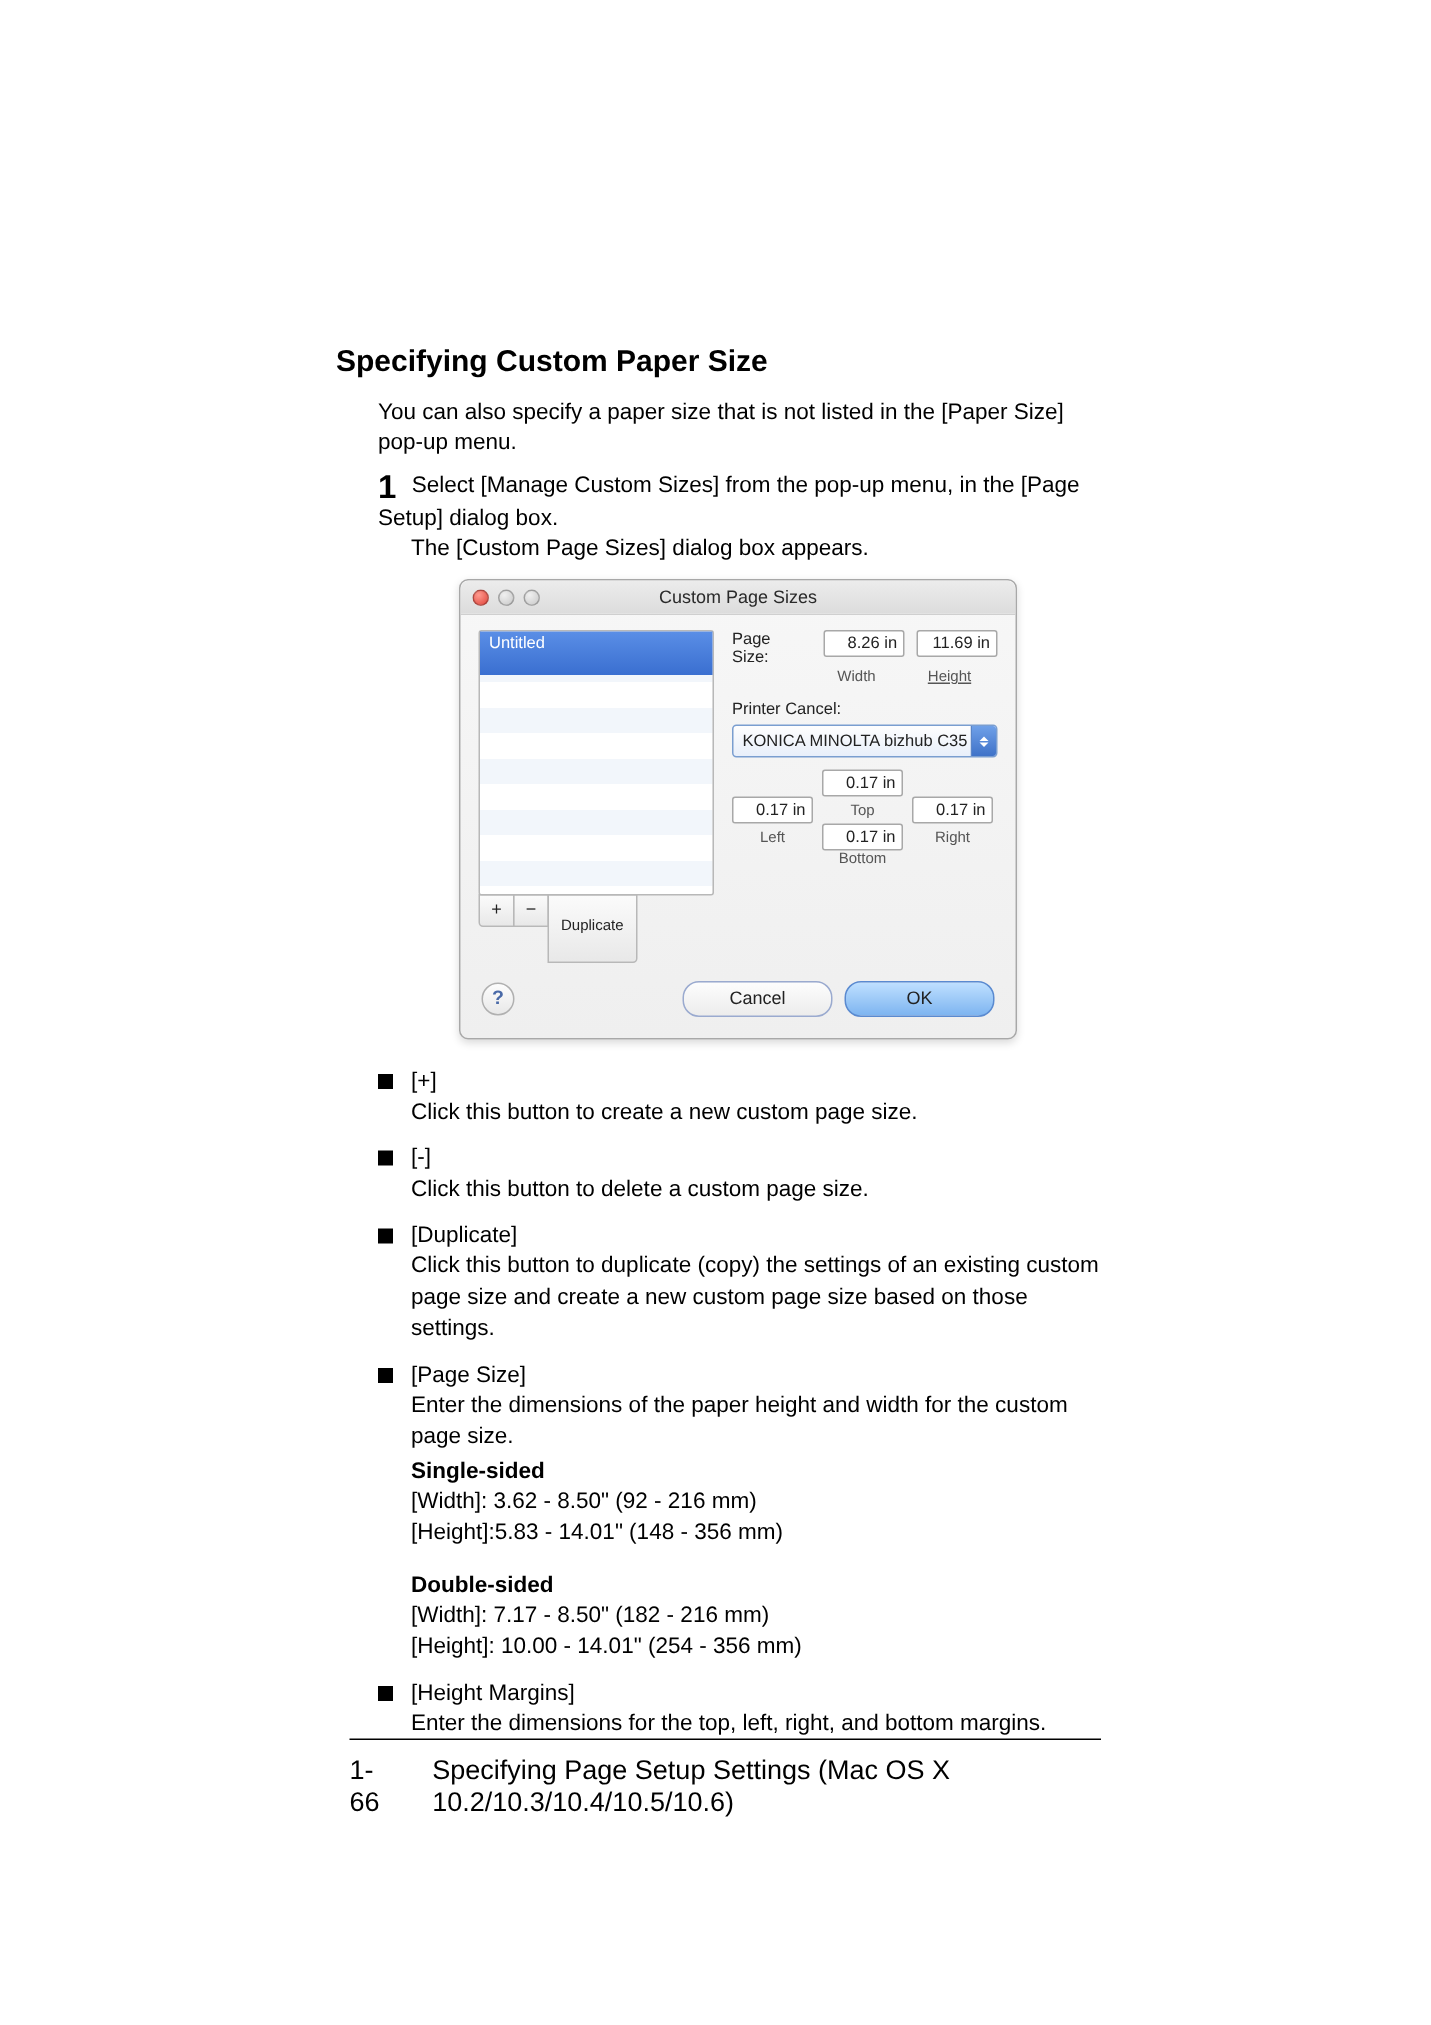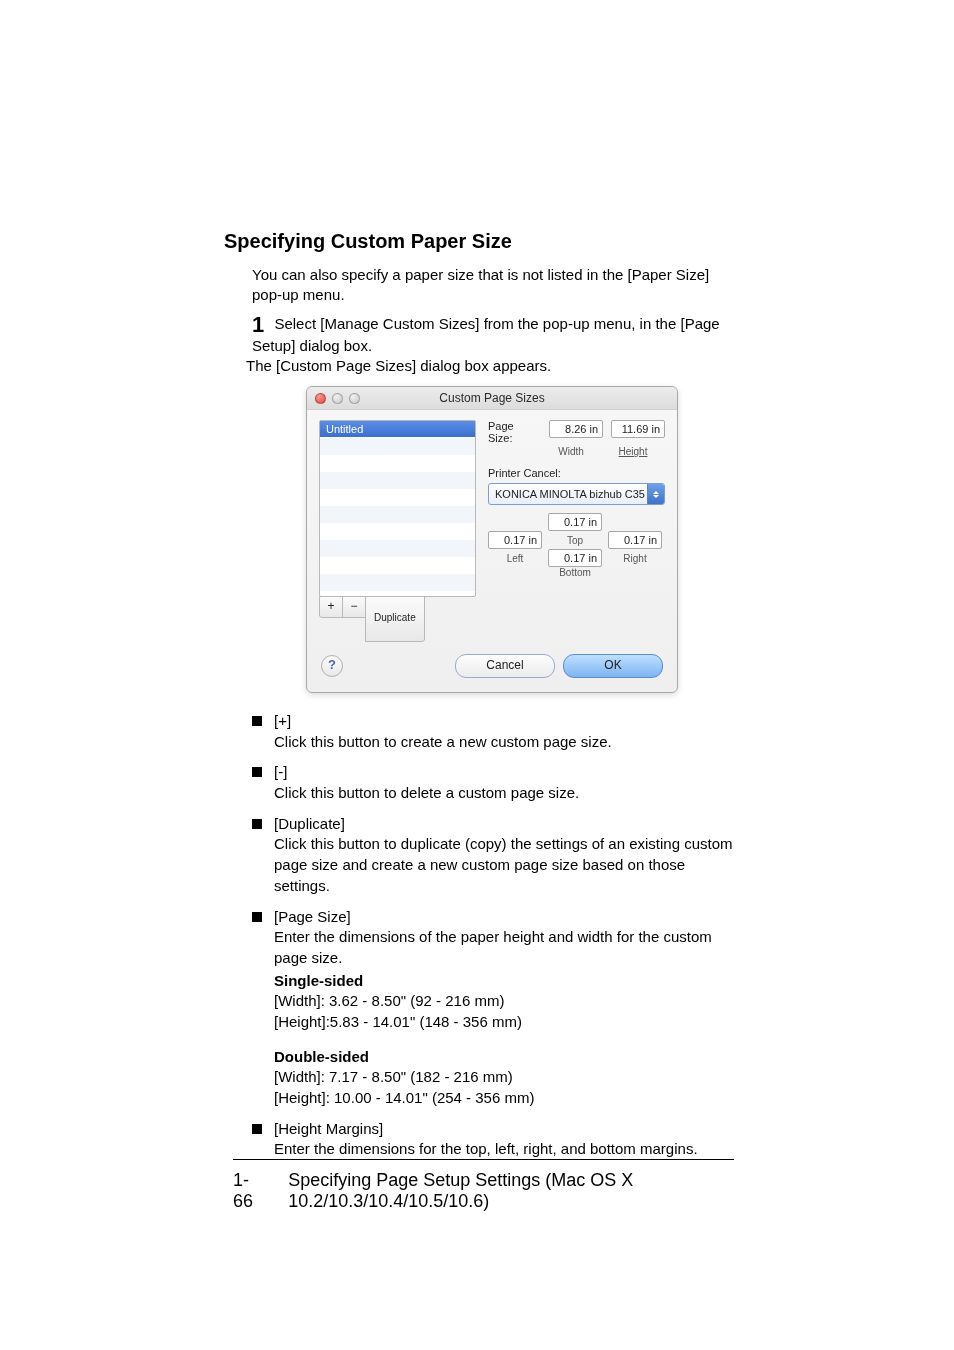--- a/index.html
+++ b/index.html
@@ -37,21 +37,21 @@
     font-weight: bold;
     display: inline-block;
     vertical-align: top;
     margin-right: 6px;
     line-height: 1;
   }
   .step-text {
     display: inline;
   }
   .step-sub {
-    margin-left: 22px;
+    margin-left: 50px;
     font-size: 15px;
     line-height: 1.35;
   }
   
   .dialog-wrap {
     margin: 10px 0 18px 82px;
   }
   .dialog {
     width: 370px;
     border: 1px solid #a8a8a8;
@@ -104,21 +104,21 @@
       to bottom,
       #ffffff 0, #ffffff 17px,
       #f2f6fb 17px, #f2f6fb 34px
     );
     position: relative;
     border-radius: 2px;
   }
   .list-sel {
     position: absolute;
     top: 0; left: 0; right: 0;
-    height: 16px;
+    height: 29px;
     background: linear-gradient(#5a8ee6, #3a6fd0);
     color: #fff;
     font-size: 11px;
     padding-left: 6px;
     line-height: 17px;
   }
   .list-buttons {
     display: flex;
     margin-top: -1px;
     margin-left: 0;

